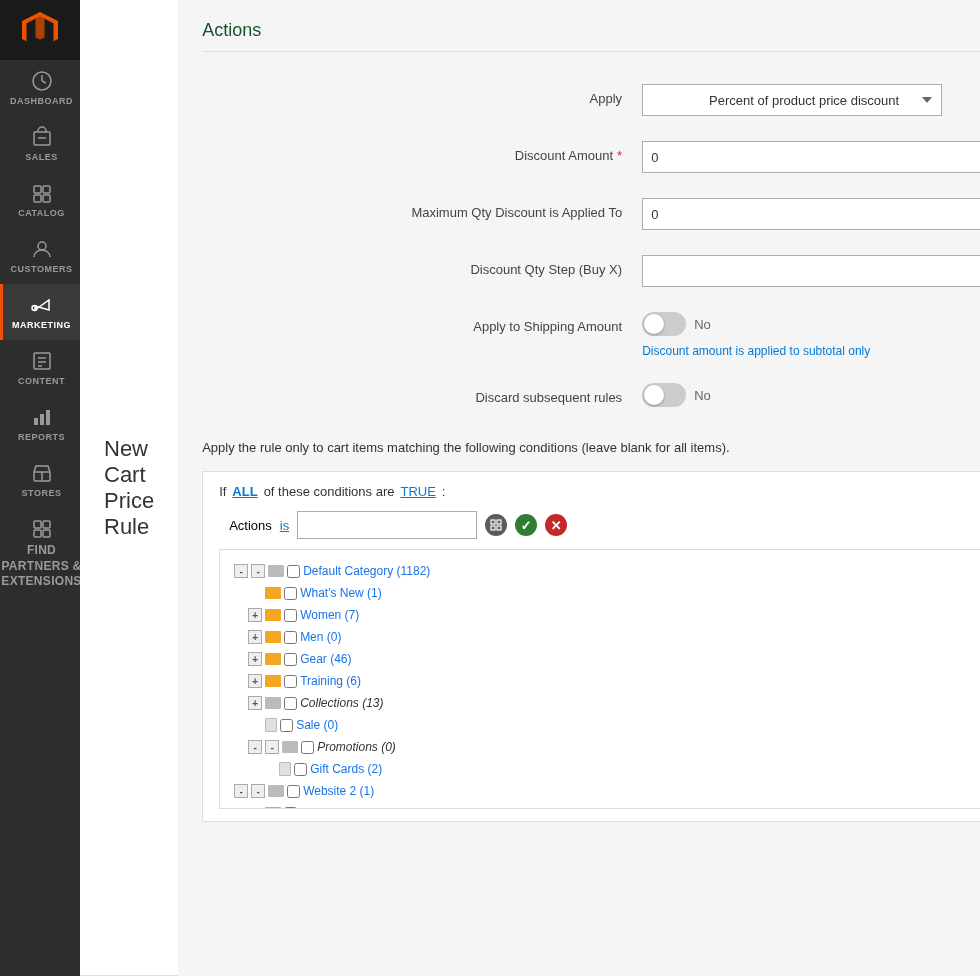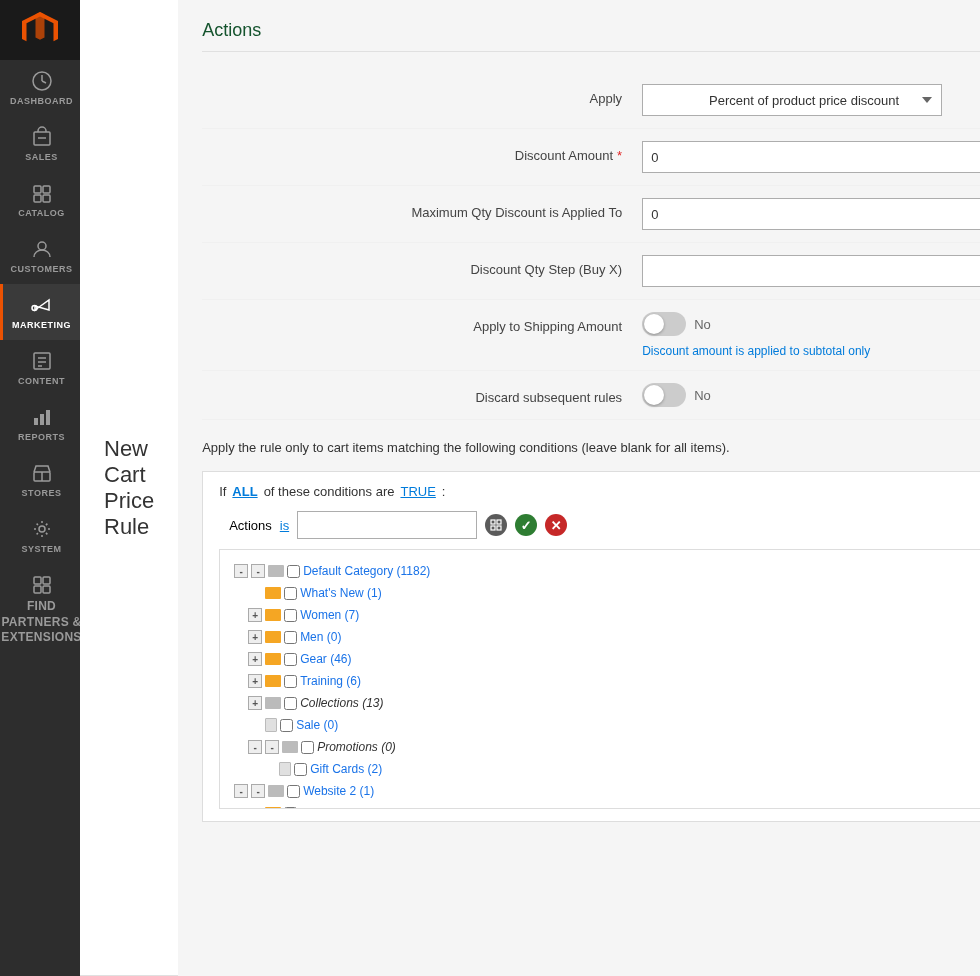--- a/index.html
+++ b/index.html
@@ -420,27 +420,20 @@
 
   <div class="sidebar-item">
     <svg width="22" height="22" viewBox="0 0 22 22" fill="none">
       <rect x="3" y="10" width="16" height="9" rx="1" stroke="#9a9a9a" stroke-width="1.5"></rect>
       <path d="M3 10L5 4h12l2 6" stroke="#9a9a9a" stroke-width="1.5"></path>
       <line x1="11" y1="10" x2="11" y2="19" stroke="#9a9a9a" stroke-width="1.5"></line>
     </svg>
     <span class="sidebar-item-label">STORES</span>
   </div>
 
-  <div class="sidebar-item">
-    <svg width="22" height="22" viewBox="0 0 22 22" fill="none">
-      <circle cx="11" cy="11" r="3" stroke="#9a9a9a" stroke-width="1.5"></circle>
-      <path d="M11 3v2M11 17v2M3 11h2M17 11h2M5.6 5.6l1.4 1.4M14.9 14.9l1.5 1.5M5.6 16.4l1.4-1.4M14.9 7.1l1.5-1.5" stroke="#9a9a9a" stroke-width="1.5"></path>
-    </svg>
-    <span class="sidebar-item-label">SYSTEM</span>
-  </div>
 
   <div class="sidebar-find">
     <svg width="22" height="22" viewBox="0 0 22 22" fill="none">
       <rect x="3" y="3" width="7" height="7" rx="1" stroke="#9a9a9a" stroke-width="1.5"></rect>
       <rect x="12" y="3" width="7" height="7" rx="1" stroke="#9a9a9a" stroke-width="1.5"></rect>
       <rect x="3" y="12" width="7" height="7" rx="1" stroke="#9a9a9a" stroke-width="1.5"></rect>
       <rect x="12" y="12" width="7" height="7" rx="1" stroke="#9a9a9a" stroke-width="1.5"></rect>
     </svg>
     <span style="font-size:12px;line-height:1.3;margin-top:3px;">FIND PARTNERS &amp; EXTENSIONS</span>
   </div>

